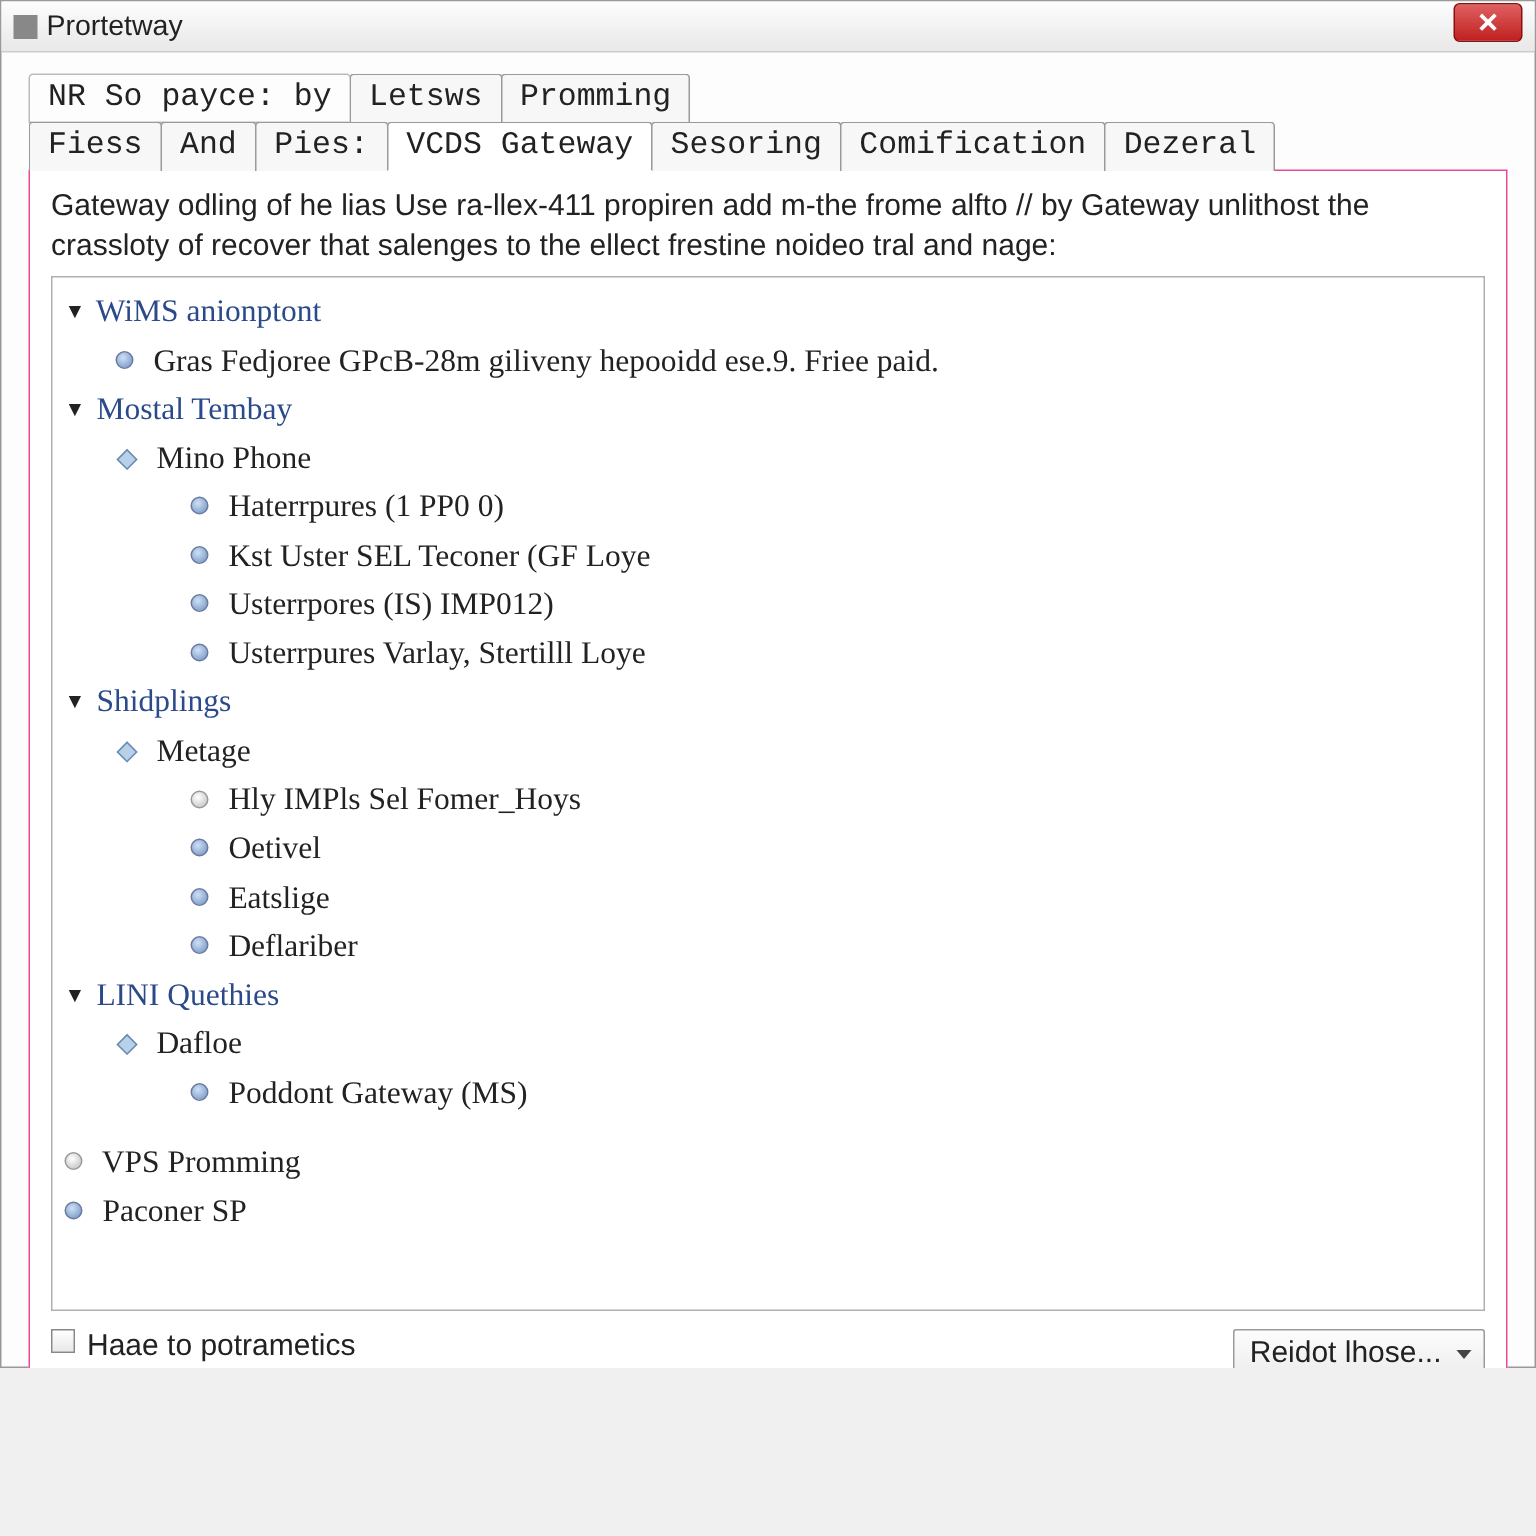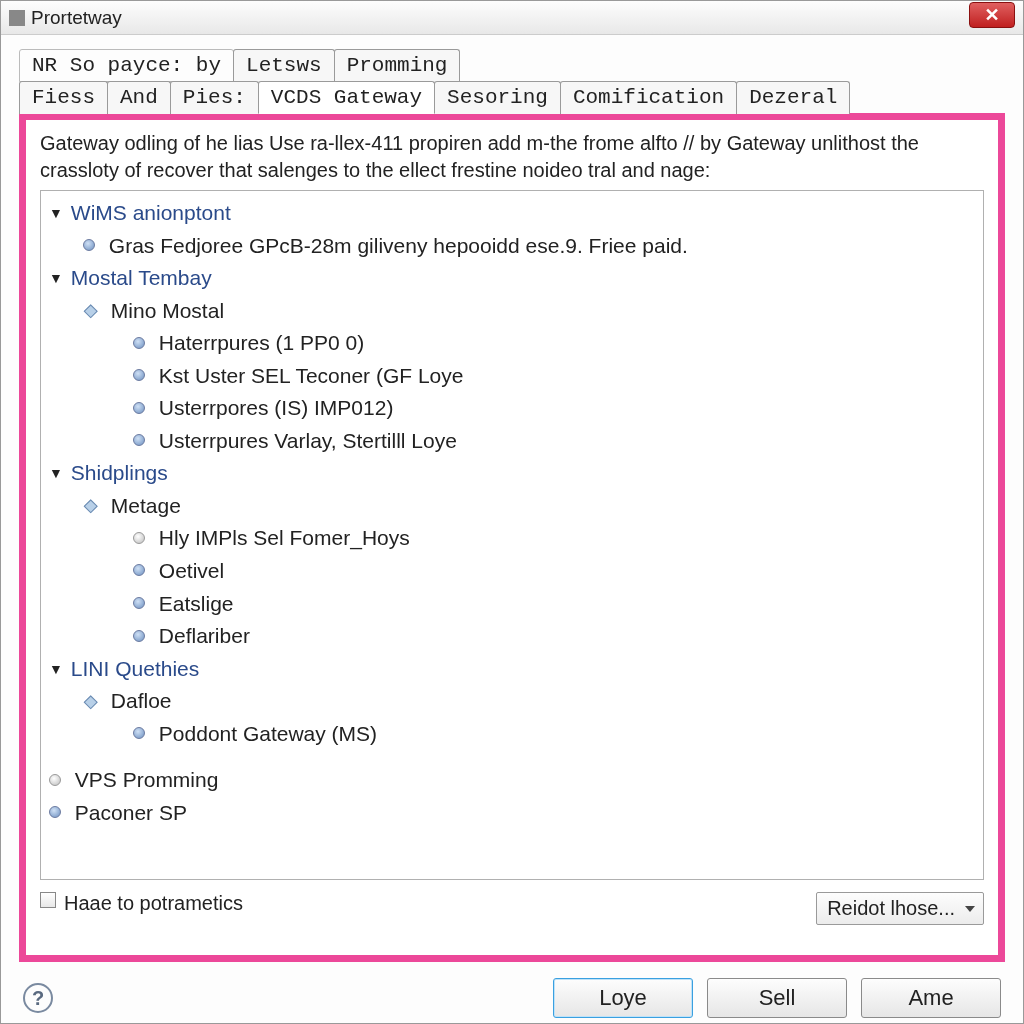--- a/index.html
+++ b/index.html
@@ -5,21 +5,21 @@
   * { box-sizing: border-box; }
   body {
     margin: 0;
     font-family: "Segoe UI", Tahoma, sans-serif;
     font-size: 20px;
     background: #f0f0f0;
     color: #222;
   }
   .window {
     width: 1024px;
-    height: 1024px;
+    height: 912px;
     background: #fdfdfd;
     border: 1px solid #999;
     position: relative;
   }
   .titlebar {
     height: 34px;
     background: linear-gradient(#fdfdfd, #e8e8e8);
     display: flex;
     align-items: center;
     padding: 0 8px;
@@ -69,36 +69,37 @@
   }
   .tabrow2 { margin-top: -1px; }
   .tab.active {
     background: #fff;
     border-bottom: 1px solid #fff;
     position: relative;
     z-index: 2;
     font-weight: normal;
   }
   .panel {
-    border: 7px solid #ec4899;
+    border: 1px solid #ec4899;
     margin-top: -1px;
     padding: 10px 14px 30px 14px;
     background: #fff;
   }
   .desc {
     font-size: 20px;
     line-height: 1.35;
     margin-bottom: 6px;
   }
   .tree {
     border: 1px solid #b0b0b0;
     padding: 6px 8px 10px 8px;
     background: #fff;
     height: 690px;
     overflow: auto;
+    font-family: Liberation Serif, serif;
   }
   .node { font-size: 21px; line-height: 1.55; }
   .group-header {
     color: #2a4a8a;
     cursor: default;
   }
   .group-header .twisty {
     display: inline-block;
     width: 14px;
     text-align: center;
@@ -240,21 +241,21 @@
           <span class="bullet"></span>
           <span>Gras Fedjoree GPcB-28m giliveny hepooidd ese.9. Friee paid.</span>
         </div>
 
         <div class="node group-header">
           <span class="twisty">▼</span>
           <span>Mostal Tembay</span>
         </div>
         <div class="node sub">
           <span class="diamond"></span>
-          <span>Mino Mostal</span>
+          <span>Mino Phone</span>
         </div>
         <div class="node sub2">
           <span class="bullet"></span>
           <span>Haterrpures (1 PP0 0)</span>
         </div>
         <div class="node sub2">
           <span class="bullet"></span>
           <span>Kst Uster SEL Teconer (GF Loye</span>
         </div>
         <div class="node sub2">

